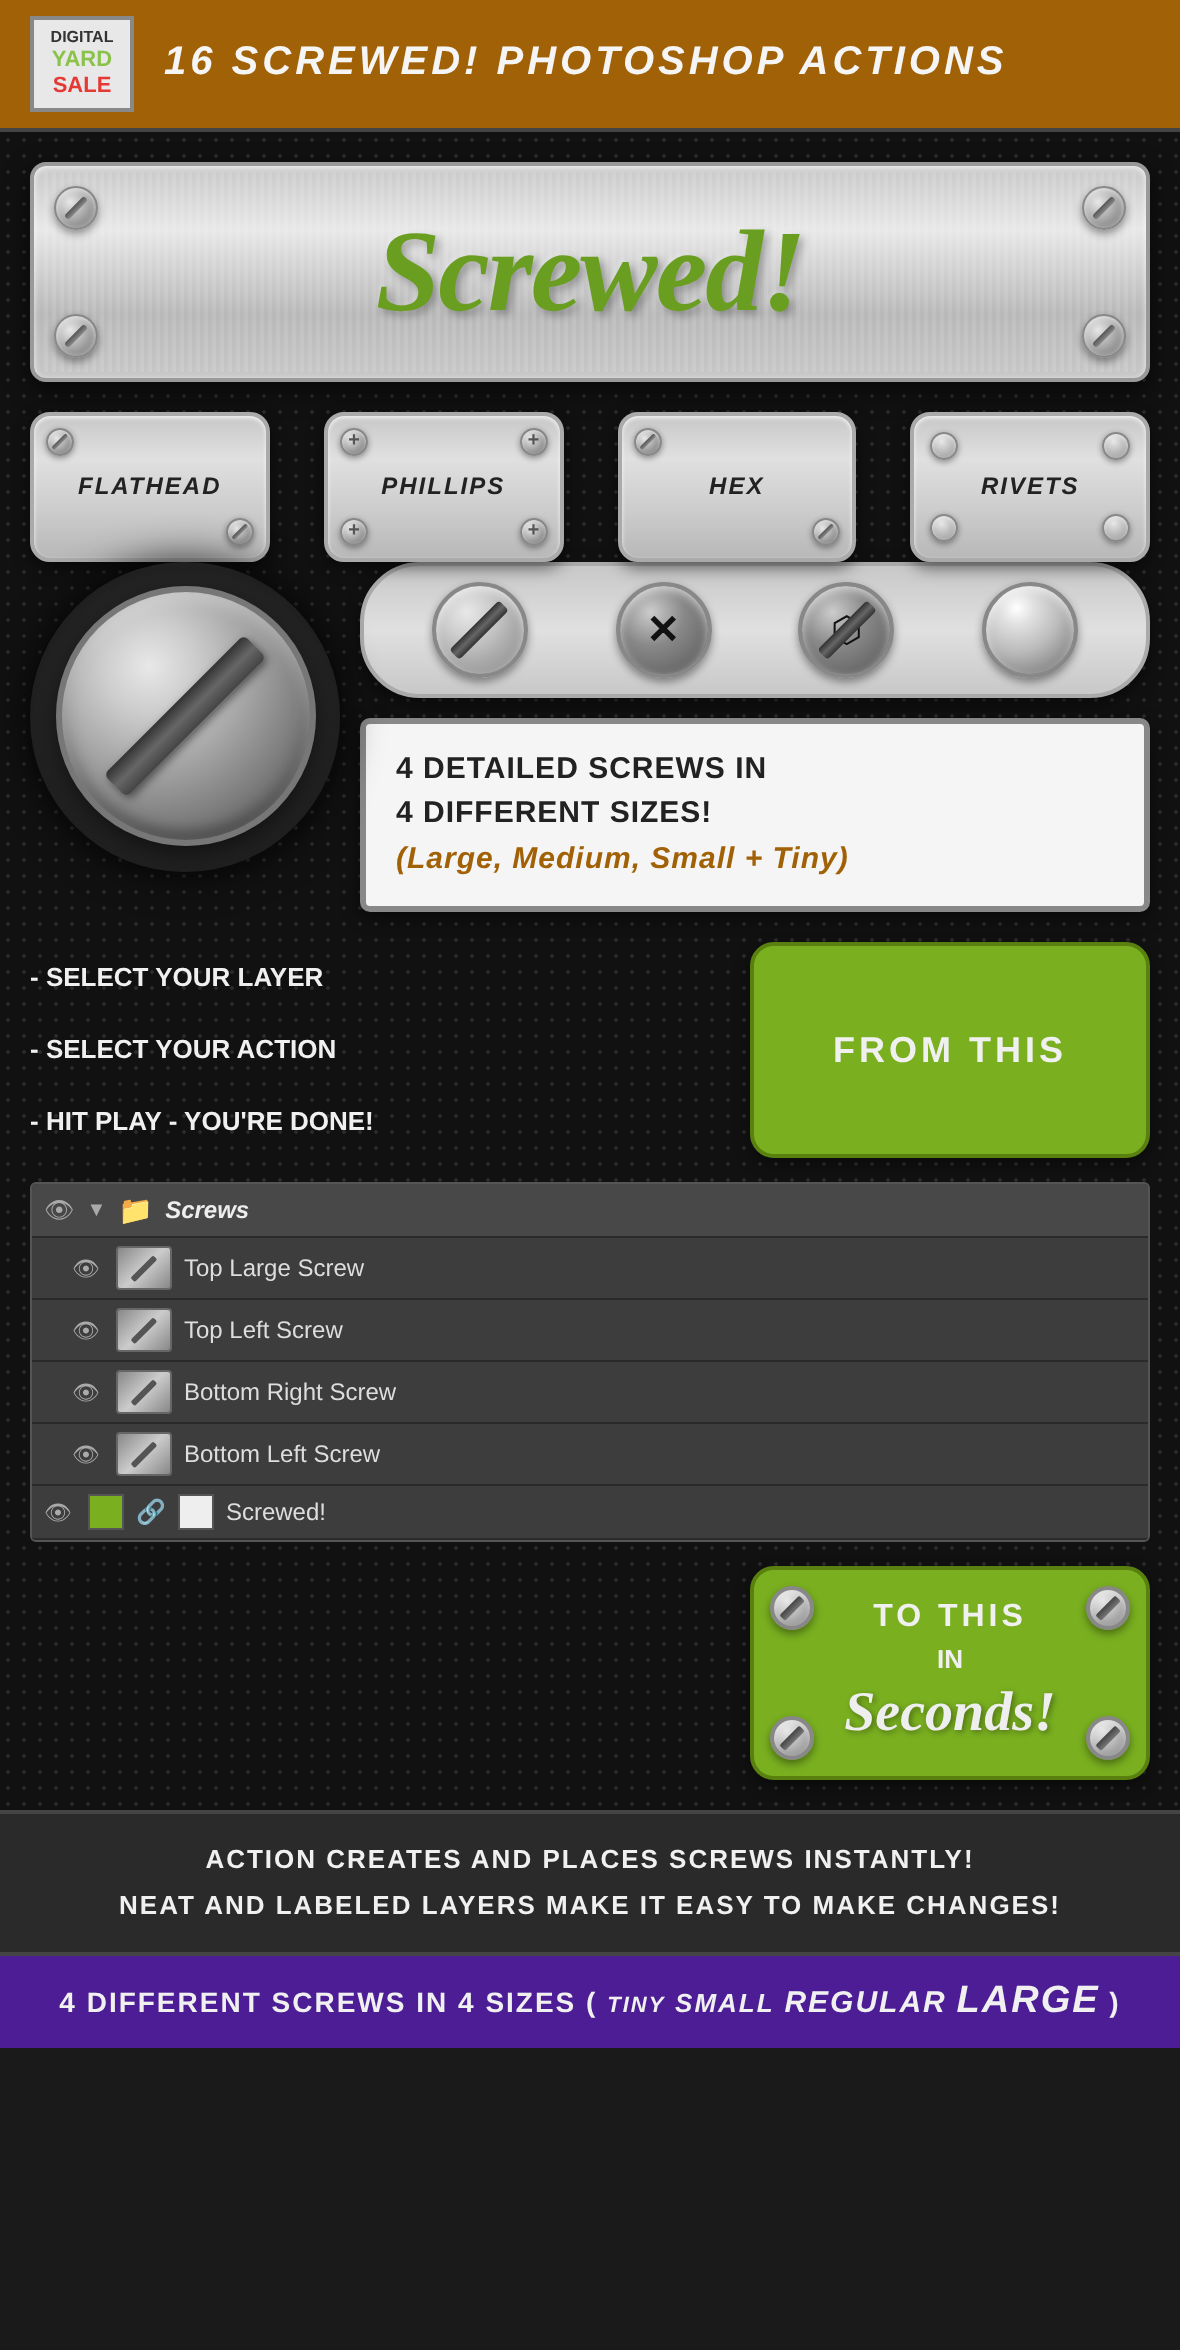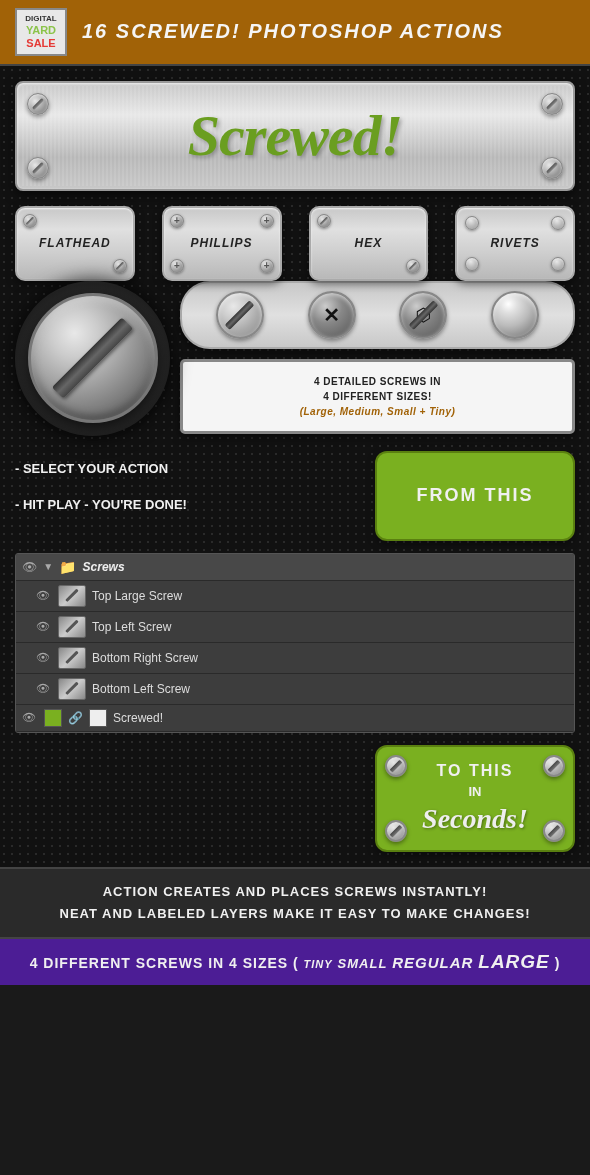--- a/index.html
+++ b/index.html
@@ -317,27 +317,26 @@
 
     .detail-info-box {
       background: #f5f5f5;
       border: 3px solid #888;
       border-radius: 5px;
       padding: 12px 15px;
       box-shadow: 0 3px 8px rgba(0,0,0,0.5);
     }
 
     .detail-info-box p {
-      font-size: 10px;
+      font-size: 15px;
       font-weight: 900;
       color: #222;
       line-height: 1.5;
       text-transform: uppercase;
       letter-spacing: 0.5px;
-      text-align: center;
     }
 
     .detail-info-box p span {
       color: #a16207;
       font-weight: 700;
       font-style: italic;
       text-transform: none;
     }
 
     
@@ -684,20 +683,21 @@
       <div class="detail-info-box">
         <p>4 DETAILED SCREWS IN</p>
         <p>4 DIFFERENT SIZES!</p>
         <p><span>(Large, Medium, Small + Tiny)</span></p>
       </div>
     </div>
   </div>
 
   <div class="instructions-section">
     <div class="instructions-left">
+      <div class="instructions-text">- SELECT YOUR LAYER</div>
       <div class="instructions-text">- SELECT YOUR ACTION</div>
       <div class="instructions-text">- HIT PLAY - YOU'RE DONE!</div>
     </div>
     <div class="from-this-box">
       <span class="from-this-text">FROM THIS</span>
     </div>
   </div>
 
   <div class="layers-panel">
     <div class="folder-row">

